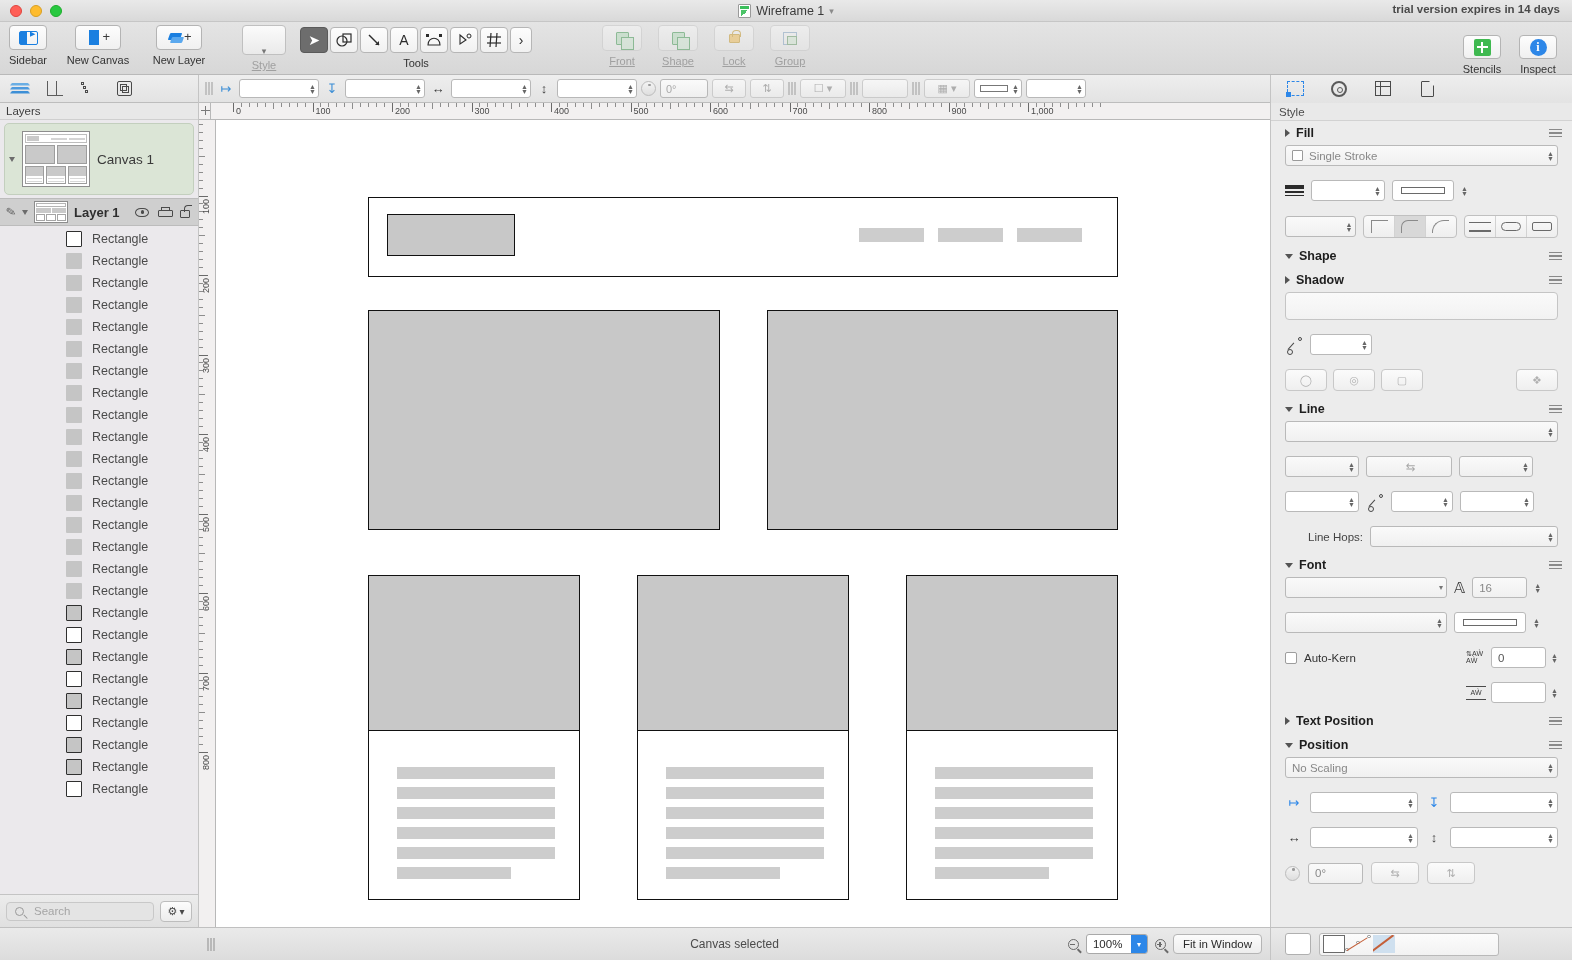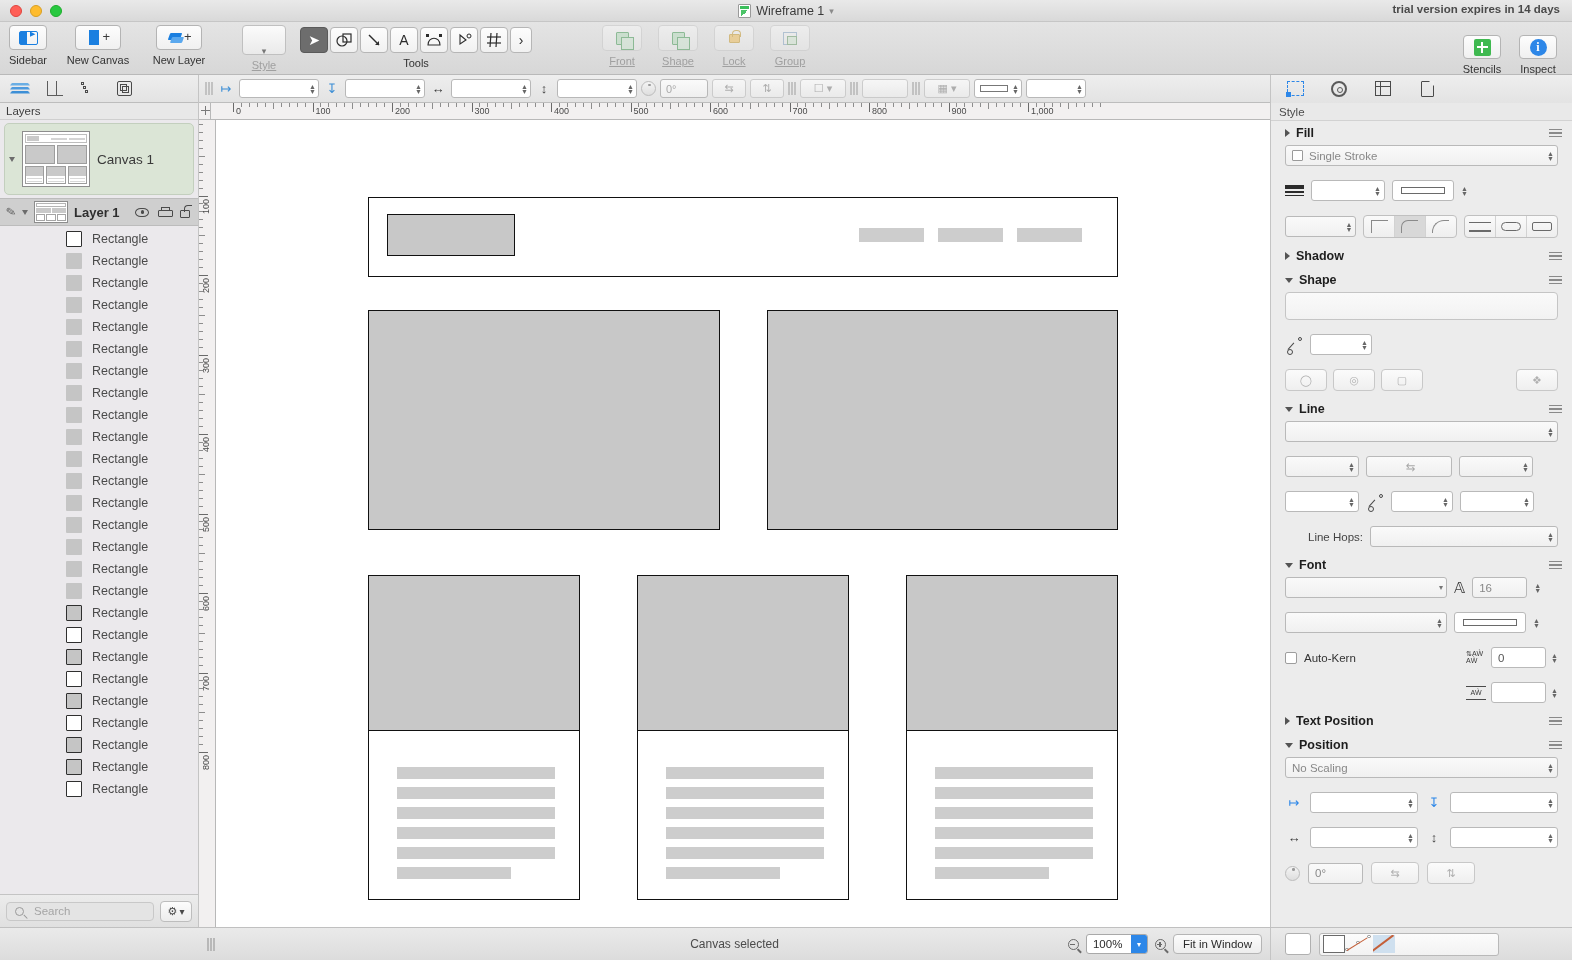--- a/index.html
+++ b/index.html
@@ -1231,32 +1231,32 @@
                   <span class="cap-b"></span>
                 </div>
               <div>
                   <span class="cap-c"></span>
                 </div>
             </div>
           </div>
         </div>
 
         <div class="sec-hdr">
+          <span class="tri-d"></span>
+          <span>Shape</span>
+          <span class="hamb">
+              <i></i>
+              <i></i>
+              <i></i>
+            </span>
+        </div>
+
+        <div class="sec-hdr">
           <span class="tri-r"></span>
           <span>Shadow</span>
-          <span class="hamb">
-              <i></i>
-              <i></i>
-              <i></i>
-            </span>
-        </div>
-
-        <div class="sec-hdr">
-          <span class="tri-d"></span>
-          <span>Shape</span>
           <span class="hamb">
               <i></i>
               <i></i>
               <i></i>
             </span>
         </div>
         <div class="sec-body">
           <div class="shape-well"></div>
           <div class="row">
             <span class="node-ic">

